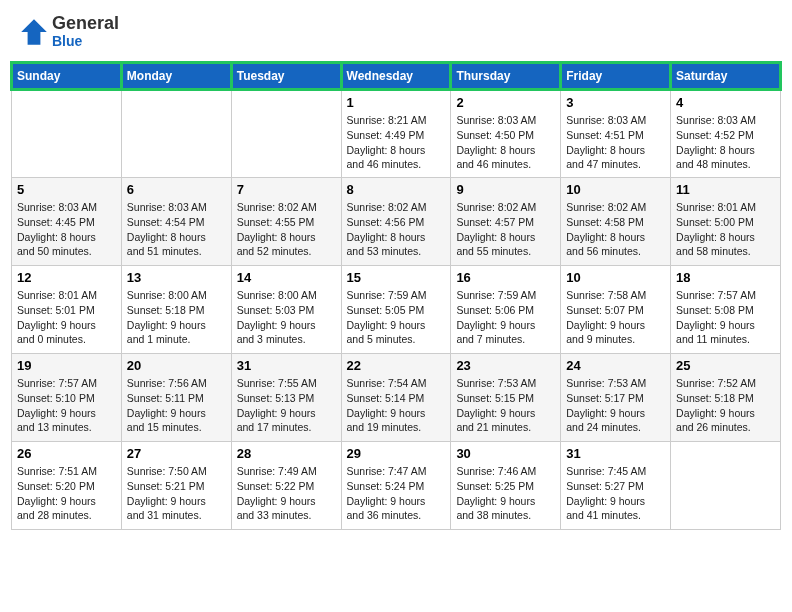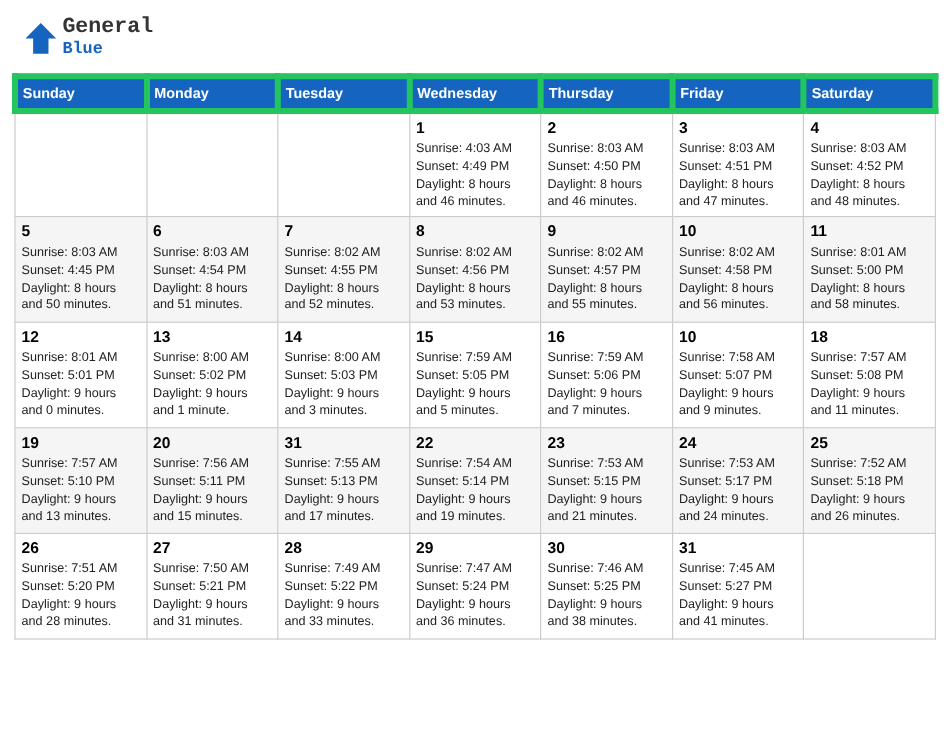--- a/index.html
+++ b/index.html
@@ -9,21 +9,20 @@
       width: 792px;
       min-height: 612px;
       padding: 10px;
     }
     .header {
       display: flex;
       justify-content: space-between;
       align-items: center;
       margin-bottom: 8px;
       padding: 4px 8px;
-      font-family: Liberation Mono, monospace;
     }
     .logo {
       display: flex;
       align-items: center;
     }
     .logo-text {
       display: flex;
       flex-direction: column;
       line-height: 1.1;
     }
@@ -59,21 +58,21 @@
       border-collapse: collapse;
       font-size: 11px;
     }
     .calendar th {
       background: #1565c0;
       color: #fff;
       padding: 5px 4px;
       text-align: left;
       font-size: 12px;
       font-weight: bold;
-      border: 5px solid #22c55e;
+      border: 3px solid #22c55e;
     }
     .calendar td {
       border: 1px solid #ccc;
       vertical-align: top;
       padding: 4px 5px;
       min-height: 80px;
       height: 88px;
       width: 14.28%;
       background: #fff;
     }
@@ -124,21 +123,21 @@
         <th>Saturday</th>
       </tr>
   </thead>
   <tbody id="calendar-body">
   <tr>
         <td class="empty-cell"></td>
         <td class="empty-cell"></td>
         <td class="empty-cell"></td>
         <td>
           <span class="day-num">1</span>
-          <div class="day-info">Sunrise: 4:03 AM
+          <div class="day-info">Sunrise: 8:21 AM
 Sunset: 4:49 PM
 Daylight: 8 hours and 46 minutes.</div>
         </td>
         <td>
           <span class="day-num">2</span>
           <div class="day-info">Sunrise: 8:03 AM
 Sunset: 4:50 PM
 Daylight: 8 hours and 46 minutes.</div>
         </td>
         <td>
@@ -201,21 +200,21 @@
       <tr>
         <td>
           <span class="day-num">12</span>
           <div class="day-info">Sunrise: 8:01 AM
 Sunset: 5:01 PM
 Daylight: 9 hours and 0 minutes.</div>
         </td>
         <td>
           <span class="day-num">13</span>
           <div class="day-info">Sunrise: 8:00 AM
-Sunset: 5:02 PM
+Sunset: 5:18 PM
 Daylight: 9 hours and 1 minute.</div>
         </td>
         <td>
           <span class="day-num">14</span>
           <div class="day-info">Sunrise: 8:00 AM
 Sunset: 5:03 PM
 Daylight: 9 hours and 3 minutes.</div>
         </td>
         <td>
           <span class="day-num">15</span>

